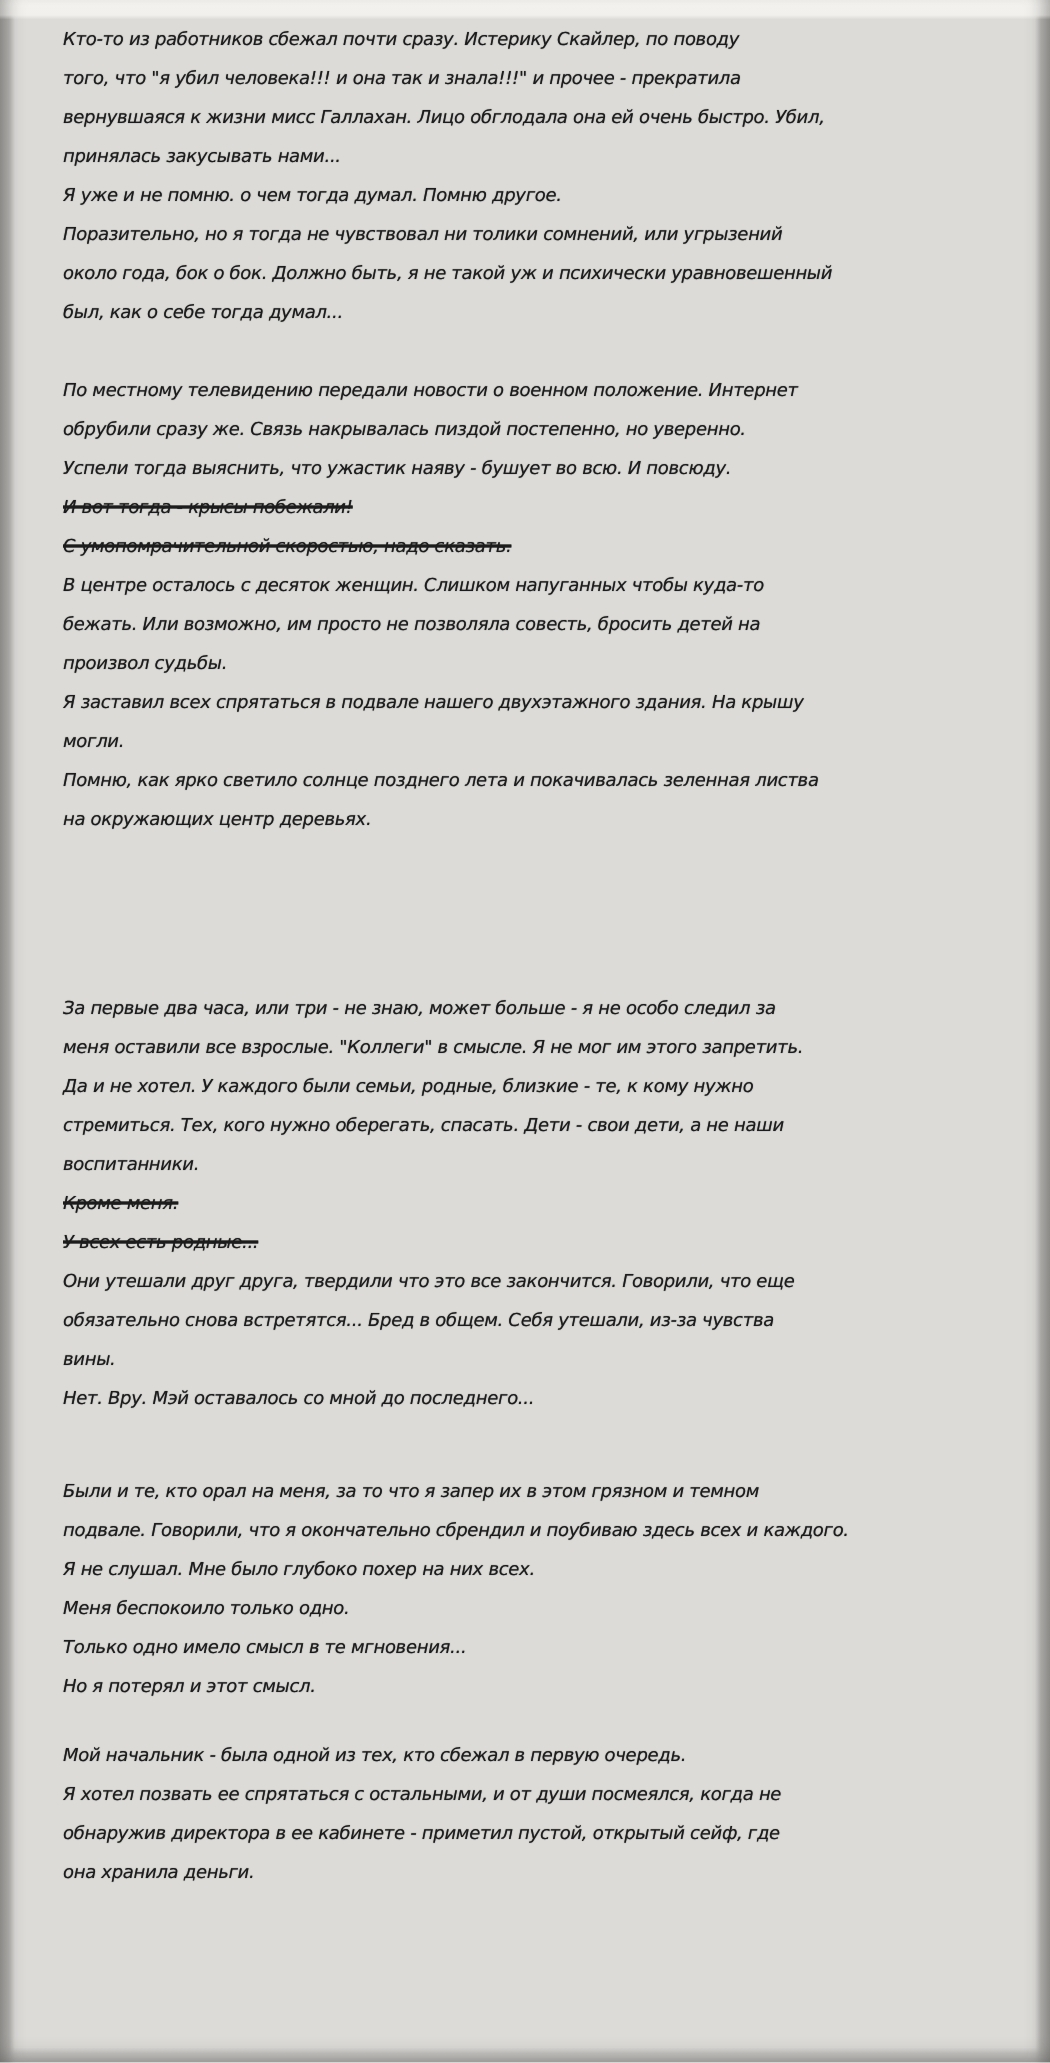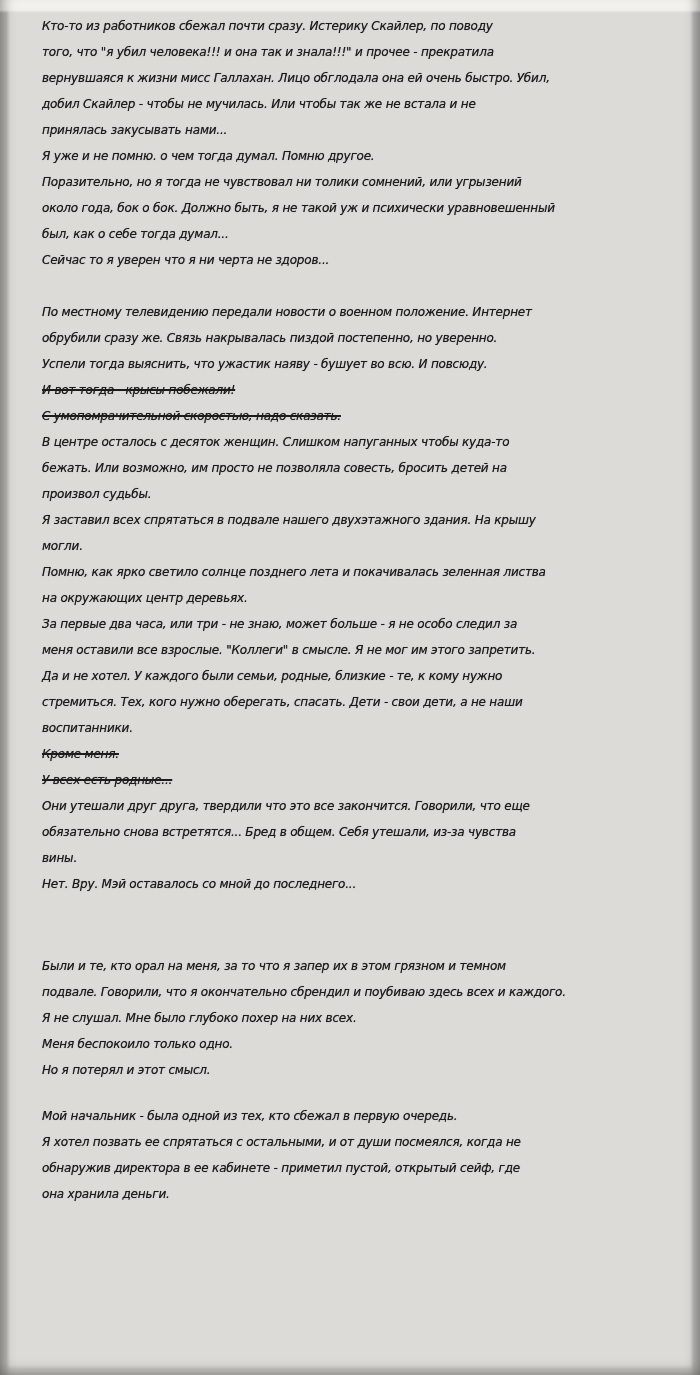--- a/index.html
+++ b/index.html
@@ -29,22 +29,22 @@
       inset -14px 0 12px -10px rgba(70, 70, 68, 0.45),
       inset 0 -14px 12px -10px rgba(80, 80, 78, 0.40);
   }
   .doc-body {
     position: relative;
     padding: 13px 36px 0 42px;
     color: #1c1c1c;
   }
   .paragraph { margin: 0; }
   .para-1 { margin-top: 26px; }
-  .para-2 { }
-  .para-3 { margin-top: 56px; }
+  .para-2 { margin-top: 100px; }
+  .para-3 { margin-top: 36px; }
   .para-4 { margin-top: 20px; }
   .line {
     font-size: 12px;
     line-height: 26px;
     font-style: italic;
     letter-spacing: -0.2px;
     white-space: nowrap;
     text-shadow: 0 0 0.7px rgba(28, 28, 28, 0.75);
   }
   .line.struck {
@@ -54,27 +54,25 @@
 </style>
 </head>
 <body>
 
 <div class="page">
   <div class="doc-body">
       <div class="paragraph para-0">
         <div class="line">Кто-то из работников сбежал почти сразу. Истерику Скайлер, по поводу</div>
         <div class="line">того, что "я убил человека!!! и она так и знала!!!" и прочее - прекратила</div>
         <div class="line">вернувшаяся к жизни мисс Галлахан. Лицо обглодала она ей очень быстро. Убил,</div>
-        <div class="line">добил Скайлер - чтобы не мучилась. Или чтобы так же не встала и не</div>
         <div class="line">принялась закусывать нами...</div>
         <div class="line">Я уже и не помню. о чем тогда думал. Помню другое.</div>
         <div class="line">Поразительно, но я тогда не чувствовал ни толики сомнений, или угрызений</div>
         <div class="line">около года, бок о бок. Должно быть, я не такой уж и психически уравновешенный</div>
         <div class="line">был, как о себе тогда думал...</div>
-        <div class="line">Сейчас то я уверен что я ни черта не здоров...</div>
       </div>
       <div class="paragraph para-1">
         <div class="line">По местному телевидению передали новости о военном положение. Интернет</div>
         <div class="line">обрубили сразу же. Связь накрывалась пиздой постепенно, но уверенно.</div>
         <div class="line">Успели тогда выяснить, что ужастик наяву - бушует во всю. И повсюду.</div>
         <div class="line struck">И вот тогда - крысы побежали!</div>
         <div class="line struck">С умопомрачительной скоростью, надо сказать.</div>
         <div class="line">В центре осталось с десяток женщин. Слишком напуганных чтобы куда-то</div>
         <div class="line">бежать. Или возможно, им просто не позволяла совесть, бросить детей на</div>
         <div class="line">произвол судьбы.</div>
@@ -94,20 +92,21 @@
         <div class="line">Они утешали друг друга, твердили что это все закончится. Говорили, что еще</div>
         <div class="line">обязательно снова встретятся... Бред в общем. Себя утешали, из-за чувства</div>
         <div class="line">вины.</div>
         <div class="line">Нет. Вру. Мэй оставалось со мной до последнего...</div>
       </div>
       <div class="paragraph para-3">
         <div class="line">Были и те, кто орал на меня, за то что я запер их в этом грязном и темном</div>
         <div class="line">подвале. Говорили, что я окончательно сбрендил и поубиваю здесь всех и каждого.</div>
         <div class="line">Я не слушал. Мне было глубоко похер на них всех.</div>
         <div class="line">Меня беспокоило только одно.</div>
+        <div class="line">Только одно имело смысл в те мгновения...</div>
         <div class="line">Но я потерял и этот смысл.</div>
       </div>
       <div class="paragraph para-4">
         <div class="line">Мой начальник - была одной из тех, кто сбежал в первую очередь.</div>
         <div class="line">Я хотел позвать ее спрятаться с остальными, и от души посмеялся, когда не</div>
         <div class="line">обнаружив директора в ее кабинете - приметил пустой, открытый сейф, где</div>
         <div class="line">она хранила деньги.</div>
       </div>
     </div>
   <div class="vignette"></div>

